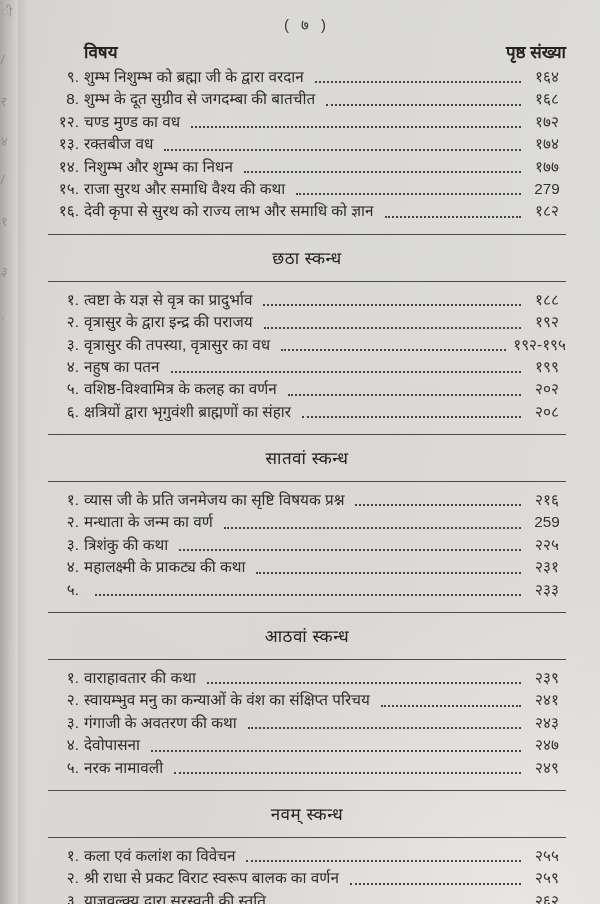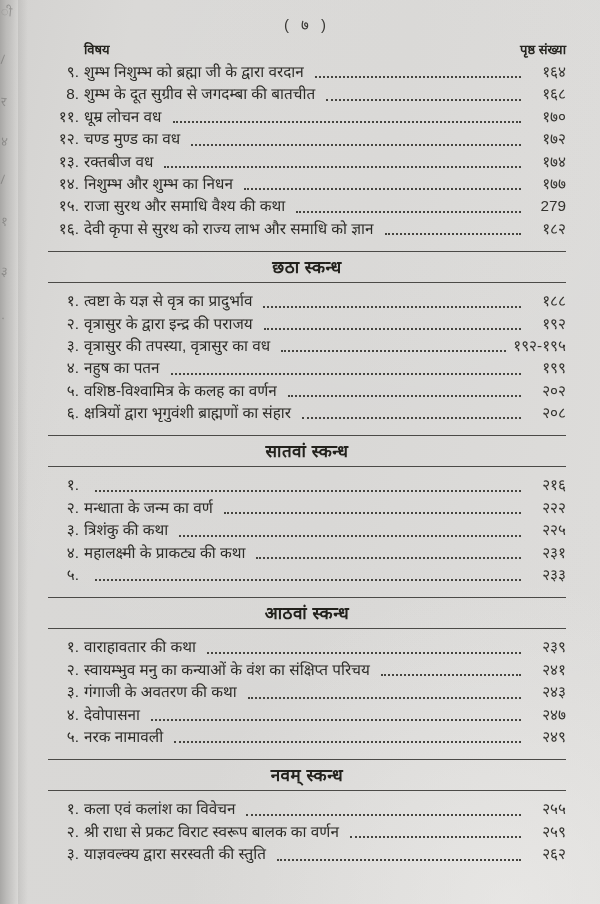--- a/index.html
+++ b/index.html
@@ -33,40 +33,40 @@
   .content{
     position:absolute;left:0;top:0;width:600px;height:904px;
     box-sizing:border-box;padding:14px 34px 0 48px;
   }
   .page-num-header{
     text-align:center;font-size:15px;letter-spacing:4px;color:#3a3936;
     margin-bottom:6px;
   }
   .col-headers{
     display:flex;justify-content:space-between;align-items:baseline;
-    font-weight:700;font-size:13px;color:#25241f;
+    font-weight:700;font-size:17px;color:#25241f;
     margin:0 0 3px 0;
   }
   .col-headers .subject{margin-left:36px;}
   .toc-row{
     display:flex;align-items:baseline;height:22.4px;
     font-size:15.3px;white-space:nowrap;color:#2c2b27;
   }
   .toc-row .num{flex:0 0 36px;text-align:right;padding-right:5px;box-sizing:border-box;}
   .toc-row .title{flex:0 0 auto;}
   .toc-row .leader{
     flex:1 1 auto;min-width:14px;align-self:flex-end;
     margin:0 7px 5px 11px;
     border-bottom:2.2px dotted #45443f;
   }
-  .toc-row .pg{flex:0 0 auto;min-width:38px;text-align:right;color:#34332f;}
+  .toc-row .pg{flex:0 0 auto;min-width:38px;text-align:center;color:#34332f;}
   .section-head{margin-top:11px;margin-bottom:7px;}
   .rule{height:0;border:0;border-top:1.7px solid #4b4a47;margin:0;}
   .section-title{
-    margin:0;text-align:center;font-size:17px;font-weight:700;color:#23221d;
+    margin:8px;text-align:center;font-size:17px;font-weight:400;color:#23221d;
     padding:3px 0 4px 0;letter-spacing:.5px;
   }
   .first-section{margin-top:2px;}
 </style>
 </head>
 <body>
 
 <div class="page">
   <div class="edge-strip"></div>
   <div class="edge-crease"></div>
@@ -100,26 +100,20 @@
     <span class="pg">१६४</span>
   </div>
 
   <div class="toc-row">
     <span class="num">8.</span>
     <span class="title">शुम्भ के दूत सुग्रीव से जगदम्बा की बातचीत</span>
     <span class="leader"></span>
     <span class="pg">१६८</span>
   </div>
 
-  <div class="toc-row">
-    <span class="num">११.</span>
-    <span class="title">धूम्र लोचन वध</span>
-    <span class="leader"></span>
-    <span class="pg">१७०</span>
-  </div>
 
   <div class="toc-row">
     <span class="num">१२.</span>
     <span class="title">चण्ड मुण्ड का वध</span>
     <span class="leader"></span>
     <span class="pg">१७२</span>
   </div>
 
   <div class="toc-row">
     <span class="num">१३.</span>
@@ -204,29 +198,30 @@
 
   <section class="toc-section">
     <div class="section-head">
       <hr class="rule">
       <h2 class="section-title">सातवां स्कन्ध</h2>
       <hr class="rule">
     </div>
     <div class="items">
   <div class="toc-row">
     <span class="num">१.</span>
+    <span class="title">व्यास जी के प्रति जनमेजय का सृष्टि विषयक प्रश्न</span>
     <span class="leader"></span>
     <span class="pg">२१६</span>
   </div>
 
   <div class="toc-row">
     <span class="num">२.</span>
     <span class="title">मन्धाता के जन्म का वर्ण</span>
     <span class="leader"></span>
-    <span class="pg">२२२</span>
+    <span class="pg">259</span>
   </div>
 
   <div class="toc-row">
     <span class="num">३.</span>
     <span class="title">त्रिशंकु की कथा</span>
     <span class="leader"></span>
     <span class="pg">२२५</span>
   </div>
 
   <div class="toc-row">

